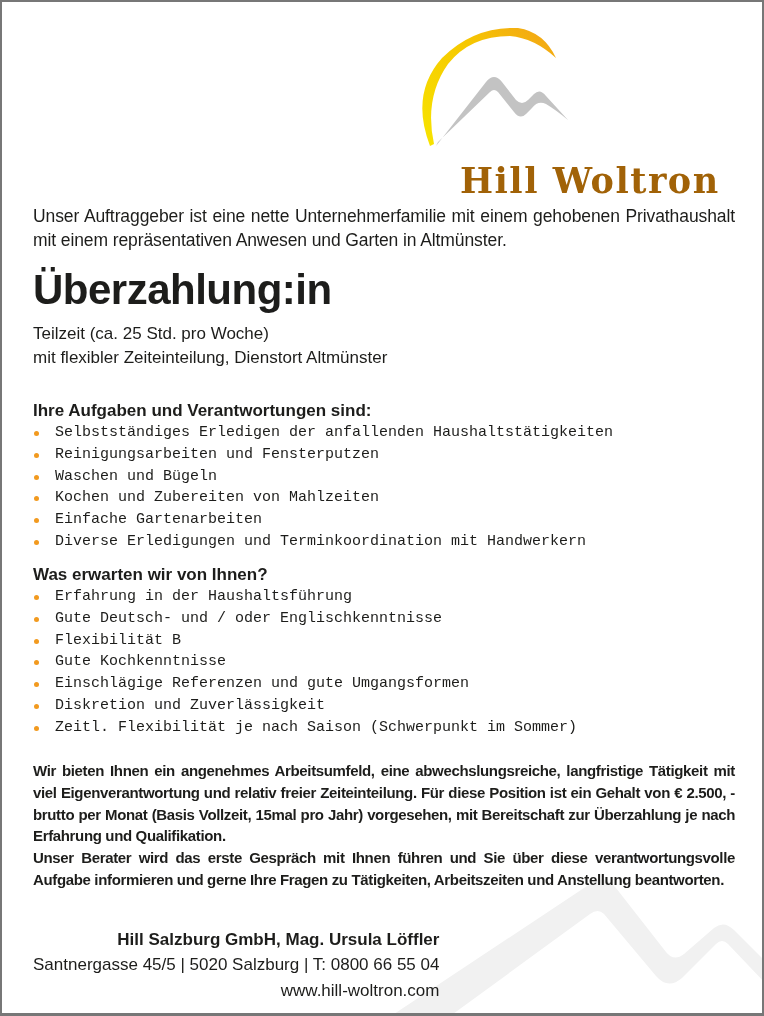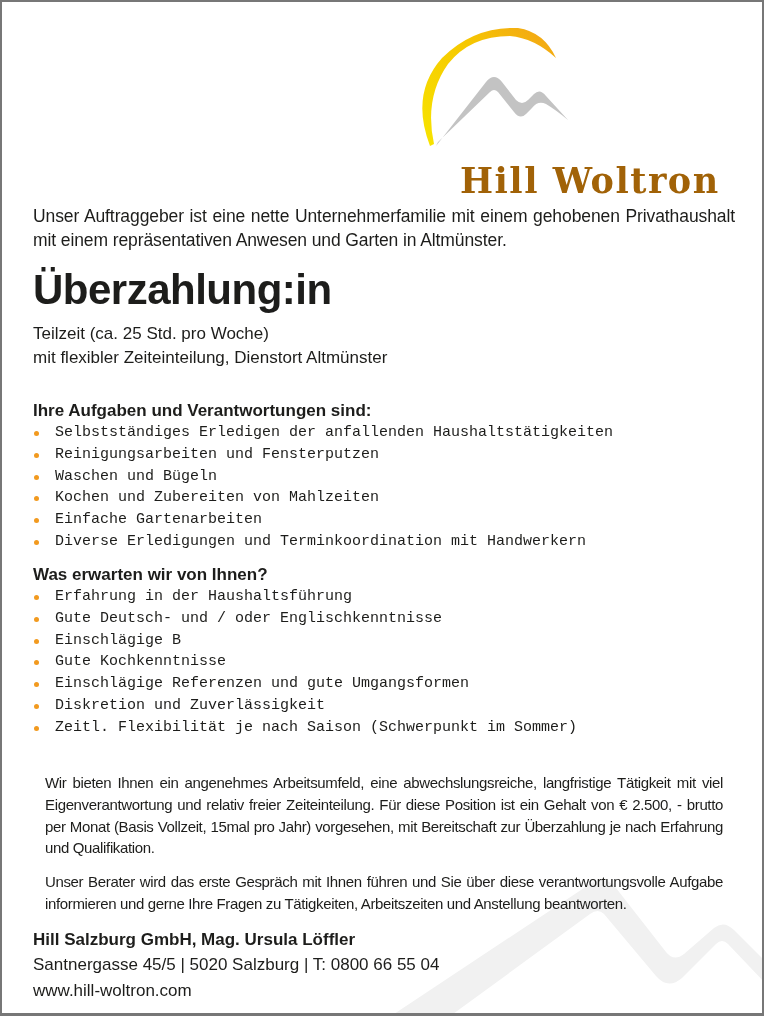--- a/index.html
+++ b/index.html
@@ -70,22 +70,22 @@
       width: 5px; height: 5px; border-radius: 50%;
       background: #f29a1f;
     }
     .sec1 { top: 398px; }
     .sec2 { top: 562px; }
     .body-text {
       position: absolute; top: 758px; left: 0; width: 702px;
       font-size: 15px; line-height: 21.8px;
       text-align: justify; letter-spacing: -0.35px;
     }
-    .body-text p { margin: 12px; text-align: justify; text-align-last: left; }
-    .contact { position: absolute; top: 926px; left: 0; }
+    .body-text p { margin: 0; text-align: justify; text-align-last: left; font-weight: bold; }
+    .contact { position: absolute; top: 926px; left: 0; text-align: right; }
     .contact .company { font-size: 17px; font-weight: bold; line-height: 24px; }
     .contact .addr, .contact .web { font-size: 17px; line-height: 26px; }
   </style>
 </head>
 <body>
 
 <div class="frame">
 
   <svg class="watermark" viewBox="0 0 394 190" width="394" height="190">
     <path d="M10,190 L218,52 Q232,42 244,56 L294,120 Q302,130 312,122 L342,96 Q352,88 362,98 L394,130 L394,152 L356,112 Q350,106 344,112 L310,146 Q296,158 284,144 L232,82 Q226,76 218,82 L70,190 Z" fill="#f1f1f1"></path>
@@ -126,21 +126,21 @@
         <li><span class="bullet"></span><span>Einfache Gartenarbeiten</span></li>
         <li><span class="bullet"></span><span>Diverse Erledigungen und Terminkoordination mit Handwerkern</span></li>
       </ul>
     </div>
 
     <div class="section sec2">
       <h2>Was erwarten wir von Ihnen?</h2>
       <ul>
         <li><span class="bullet"></span><span>Erfahrung in der Haushaltsführung</span></li>
         <li><span class="bullet"></span><span>Gute Deutsch- und / oder Englischkenntnisse</span></li>
-        <li><span class="bullet"></span><span>Einschlägige B</span></li>
+        <li><span class="bullet"></span><span>Flexibilität B</span></li>
         <li><span class="bullet"></span><span>Gute Kochkenntnisse</span></li>
         <li><span class="bullet"></span><span>Einschlägige Referenzen und gute Umgangsformen</span></li>
         <li><span class="bullet"></span><span>Diskretion und Zuverlässigkeit</span></li>
         <li><span class="bullet"></span><span>Zeitl. Flexibilität je nach Saison (Schwerpunkt im Sommer)</span></li>
       </ul>
     </div>
 
     <div class="body-text">
       <p>Wir bieten Ihnen ein angenehmes Arbeitsumfeld, eine abwechslungsreiche, langfristige Tätigkeit mit viel Eigenverantwortung und relativ freier Zeiteinteilung. Für diese Position ist ein Gehalt von € 2.500, - brutto per Monat (Basis Vollzeit, 15mal pro Jahr) vorgesehen, mit Bereitschaft zur Überzahlung je nach Erfahrung und Qualifikation.</p>
       <p>Unser Berater wird das erste Gespräch mit Ihnen führen und Sie über diese verantwortungsvolle Aufgabe informieren und gerne Ihre Fragen zu Tätigkeiten, Arbeitszeiten und Anstellung beantworten.</p>

